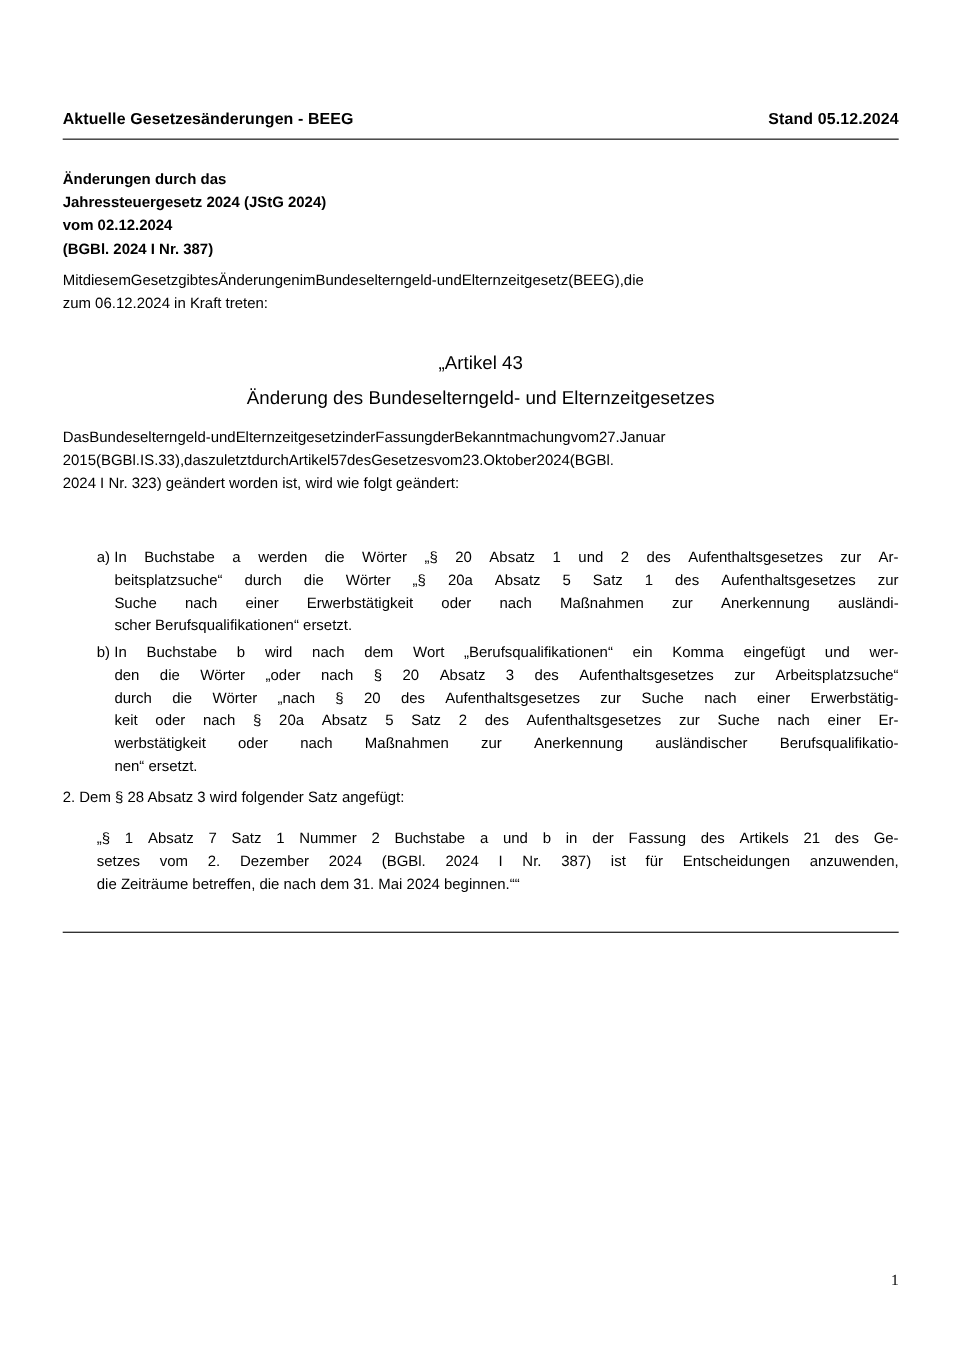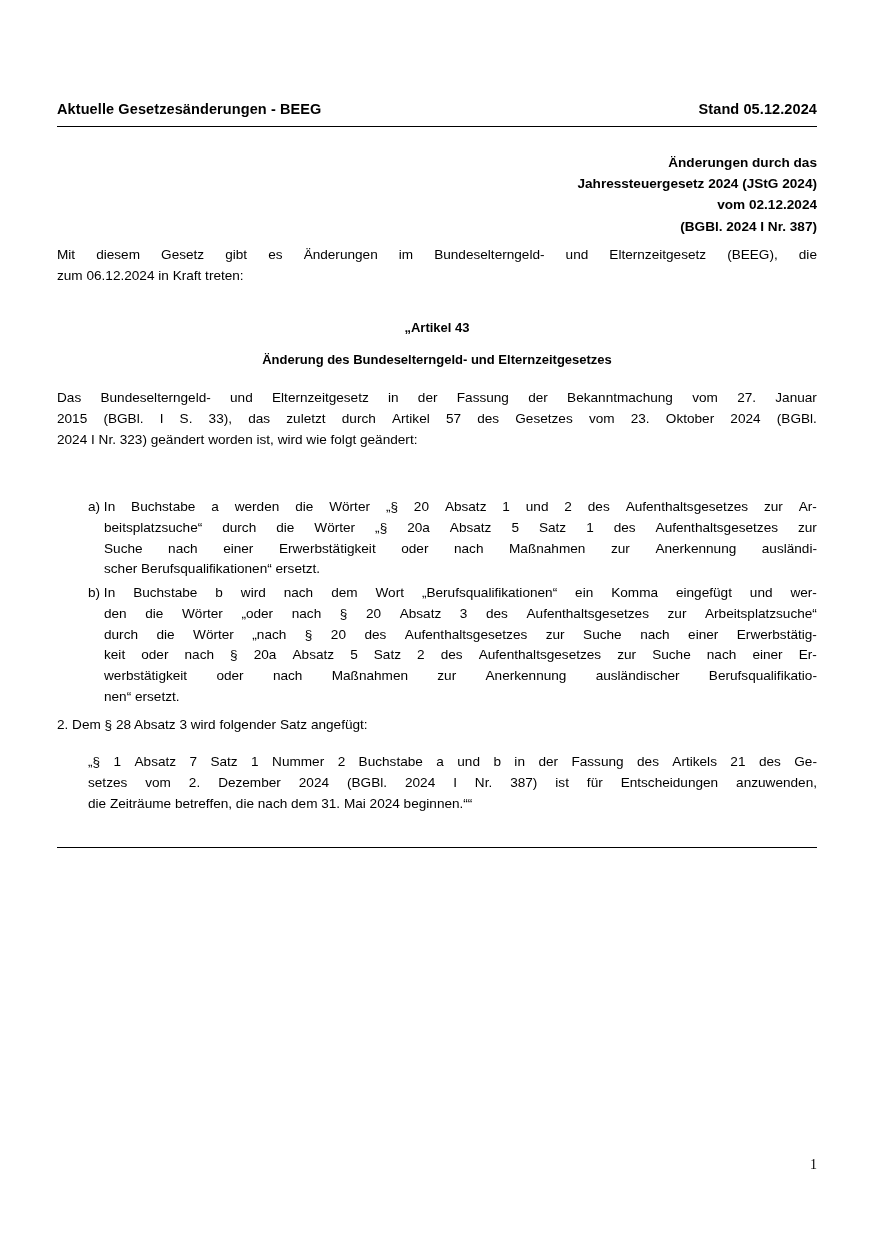--- a/index.html
+++ b/index.html
@@ -41,21 +41,21 @@
     height: 0;
     border-top: 1.6px solid #000;
   }
 
   
   .title-block {
     position: absolute;
     left: 57px;
     top: 152px;
     width: 760px;
-    text-align: right;
+    text-align: left;
     font-size: 13.6px;
     font-weight: bold;
     line-height: 21.2px;
   }
 
   
   .para {
     position: absolute;
     font-size: 13.6px;
     line-height: 20.8px;
@@ -63,33 +63,33 @@
     text-justify: inter-word;
     hyphens: none;
   }
   .para .ln {
     display: block;
     white-space: nowrap;
   }
   
   .para .ln.j {
     display: flex;
-    justify-content: space-between;
+    justify-content: flex-start;
   }
   .para .ln.j > span { white-space: pre; }
 
   .intro { left: 57px; top: 245px; width: 760px; }
 
   .art-head {
     position: absolute;
     left: 57px;
     width: 760px;
     text-align: center;
-    font-size: 13px;
-    font-weight: bold;
+    font-size: 17px;
+    font-weight: normal;
   }
   .art-head-1 { top: 320px; }
   .art-head-2 { top: 352px; }
 
   .lead { left: 57px; top: 388px; width: 760px; }
 
   .num-item {
     position: absolute;
     left: 57px;
     width: 760px;

